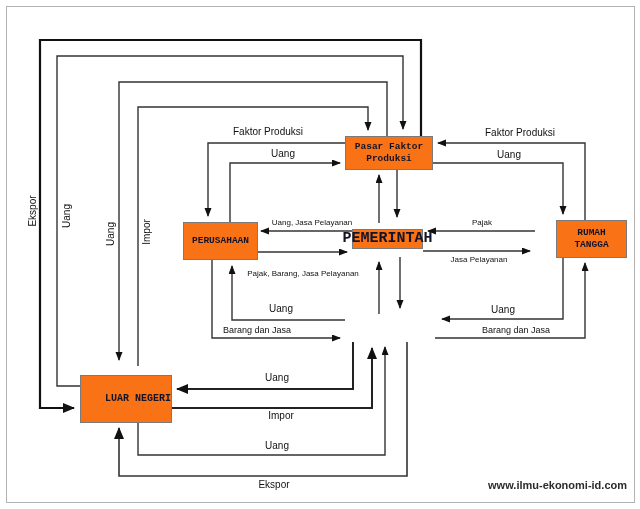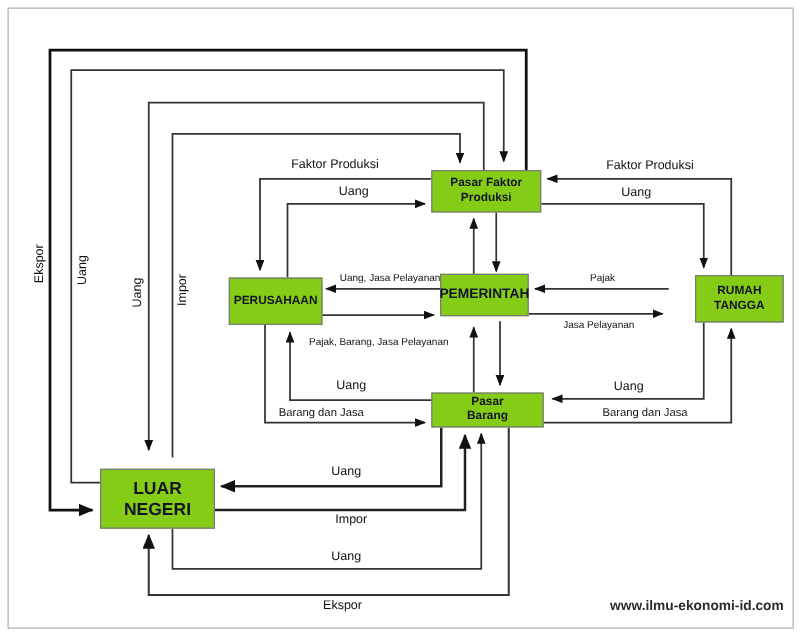--- a/index.html
+++ b/index.html
@@ -6,24 +6,25 @@
   .canvas{
     position:relative;width:640px;height:509px;background:#ffffff;overflow:hidden;
     font-family:"Liberation Sans", sans-serif;
   }
   .frame{
     position:absolute;left:6px;top:6px;width:627px;height:495px;
     border:1px solid #b3b3b3;
   }
   svg.wires{position:absolute;left:0;top:0;}
   .node{
-    position:absolute;background:#84cc16;border:1px solid #7a7a7a;
+    position:absolute;background:#f97316;border:1px solid #7a7a7a;
     display:flex;flex-direction:column;align-items:center;justify-content:center;
     color:#141428;font-weight:bold;text-align:center;line-height:1.25;
     box-sizing:border-box;
+    font-family:Liberation Mono, monospace;
   }
   .node span{display:block;}
   .lbl{
     position:absolute;color:#111;font-size:10px;white-space:nowrap;
     transform:translateX(-50%);
   }
   .lbl-sm{font-size:8px;}
   .lbl-md{font-size:9px;}
   .vlbl{
     position:absolute;color:#111;font-size:10px;white-space:nowrap;
@@ -88,35 +89,31 @@
 
   <div class="node" style="left:345px;top:136px;width:88px;height:34px;font-size:9.5px;">
     <span>Pasar Faktor</span>
     <span>Produksi</span>
   </div>
 
   <div class="node" style="left:183px;top:222px;width:75px;height:38px;font-size:9.5px;">
     <span>PERUSAHAAN</span>
   </div>
 
-  <div class="node" style="left:352px;top:219px;width:71px;height:34px;font-size:11px;">
+  <div class="node" style="left:352px;top:229px;width:71px;height:20px;font-size:15px;">
     <span>PEMERINTAH</span>
   </div>
 
   <div class="node" style="left:556px;top:220px;width:71px;height:38px;font-size:9.5px;">
     <span>RUMAH</span>
     <span>TANGGA</span>
   </div>
 
-  <div class="node" style="left:345px;top:314px;width:90px;height:28px;font-size:9.5px;line-height:1.15;">
-    <span>Pasar</span>
-    <span>Barang</span>
-  </div>
 
-  <div class="node" style="left:80px;top:375px;width:92px;height:48px;font-size:14px;align-items:flex-end;">
+  <div class="node" style="left:80px;top:375px;width:92px;height:48px;font-size:10px;align-items:flex-end;">
     <span>LUAR NEGERI</span>
   </div>
 
   <div class="lbl" style="left:268px;top:126px;">Faktor Produksi</div>
   <div class="lbl" style="left:283px;top:148px;">Uang</div>
   <div class="lbl" style="left:520px;top:127px;">Faktor Produksi</div>
   <div class="lbl" style="left:509px;top:149px;">Uang</div>
 
   <div class="lbl lbl-sm" style="left:307px;top:218px;padding-left:10px;">Uang, Jasa Pelayanan</div>
   <div class="lbl lbl-sm" style="left:303px;top:269px;">Pajak, Barang, Jasa Pelayanan</div>

